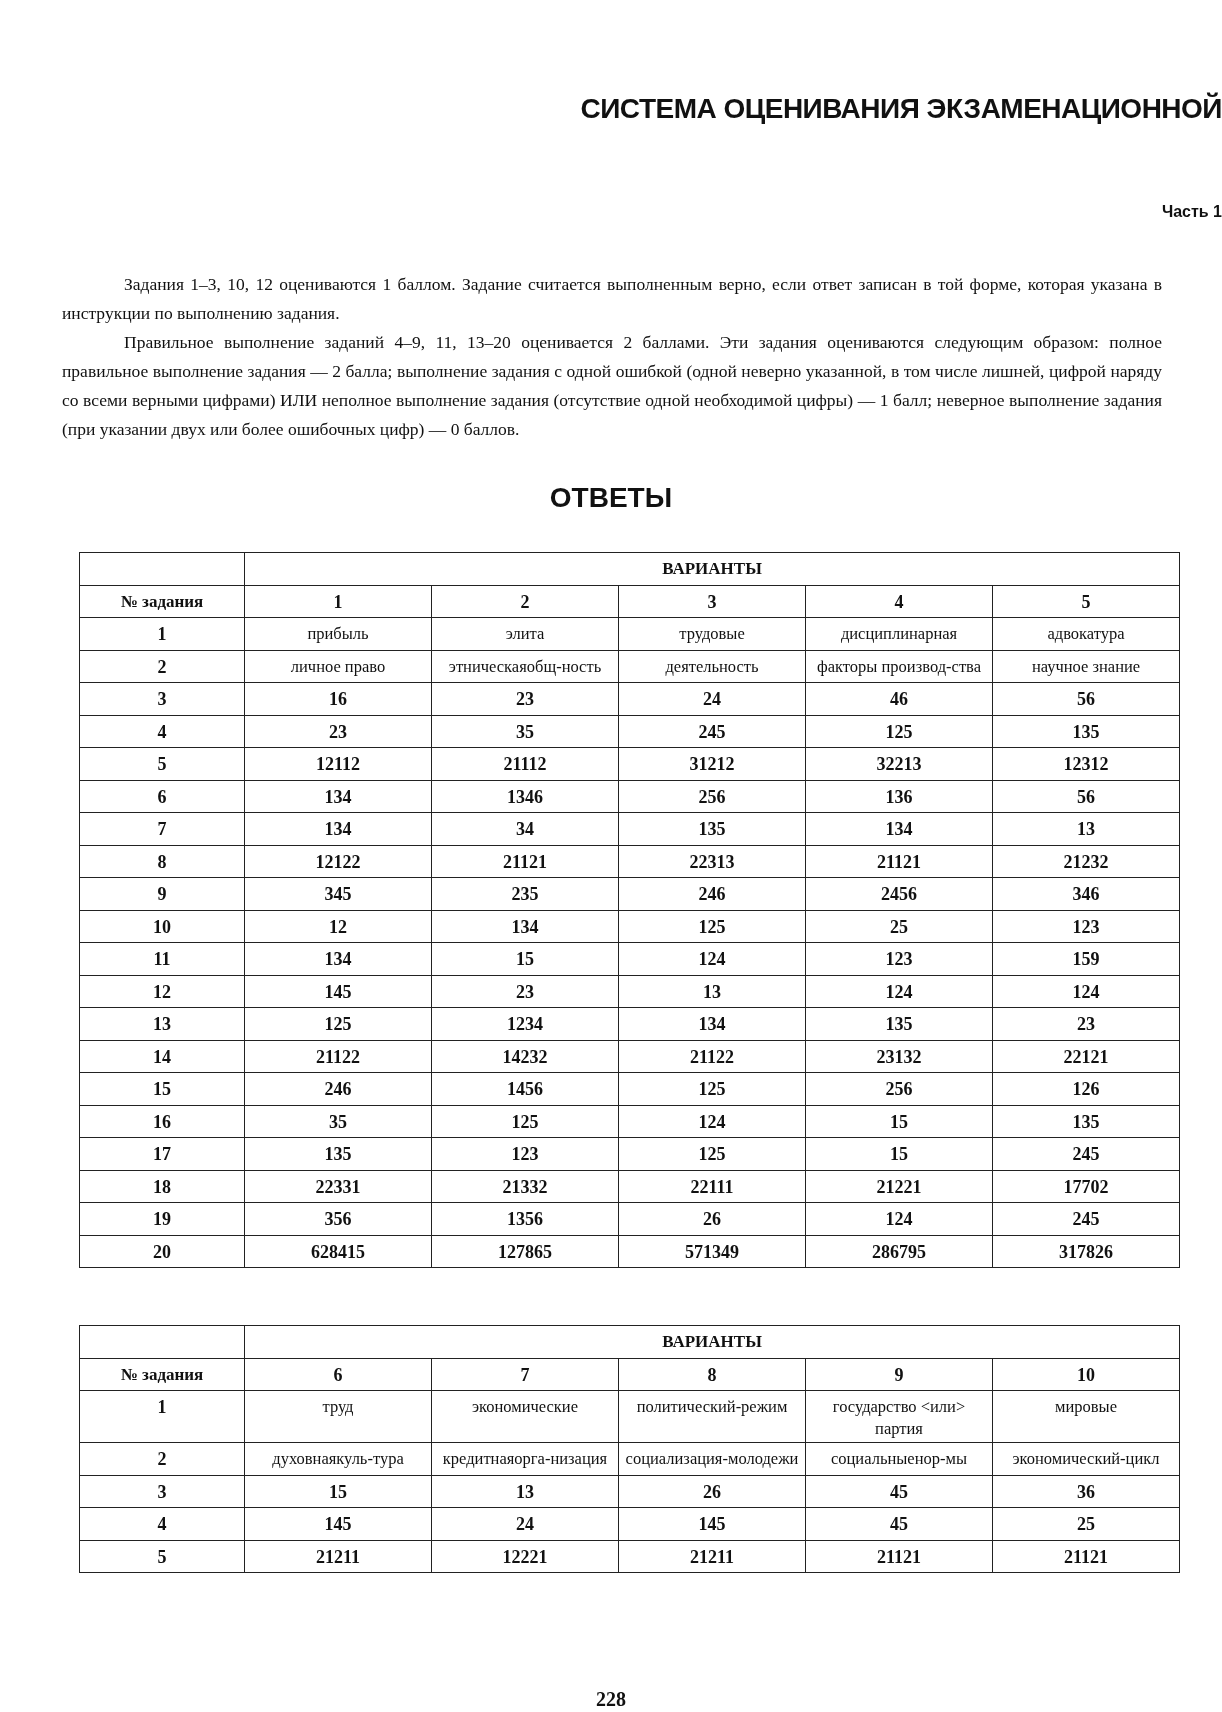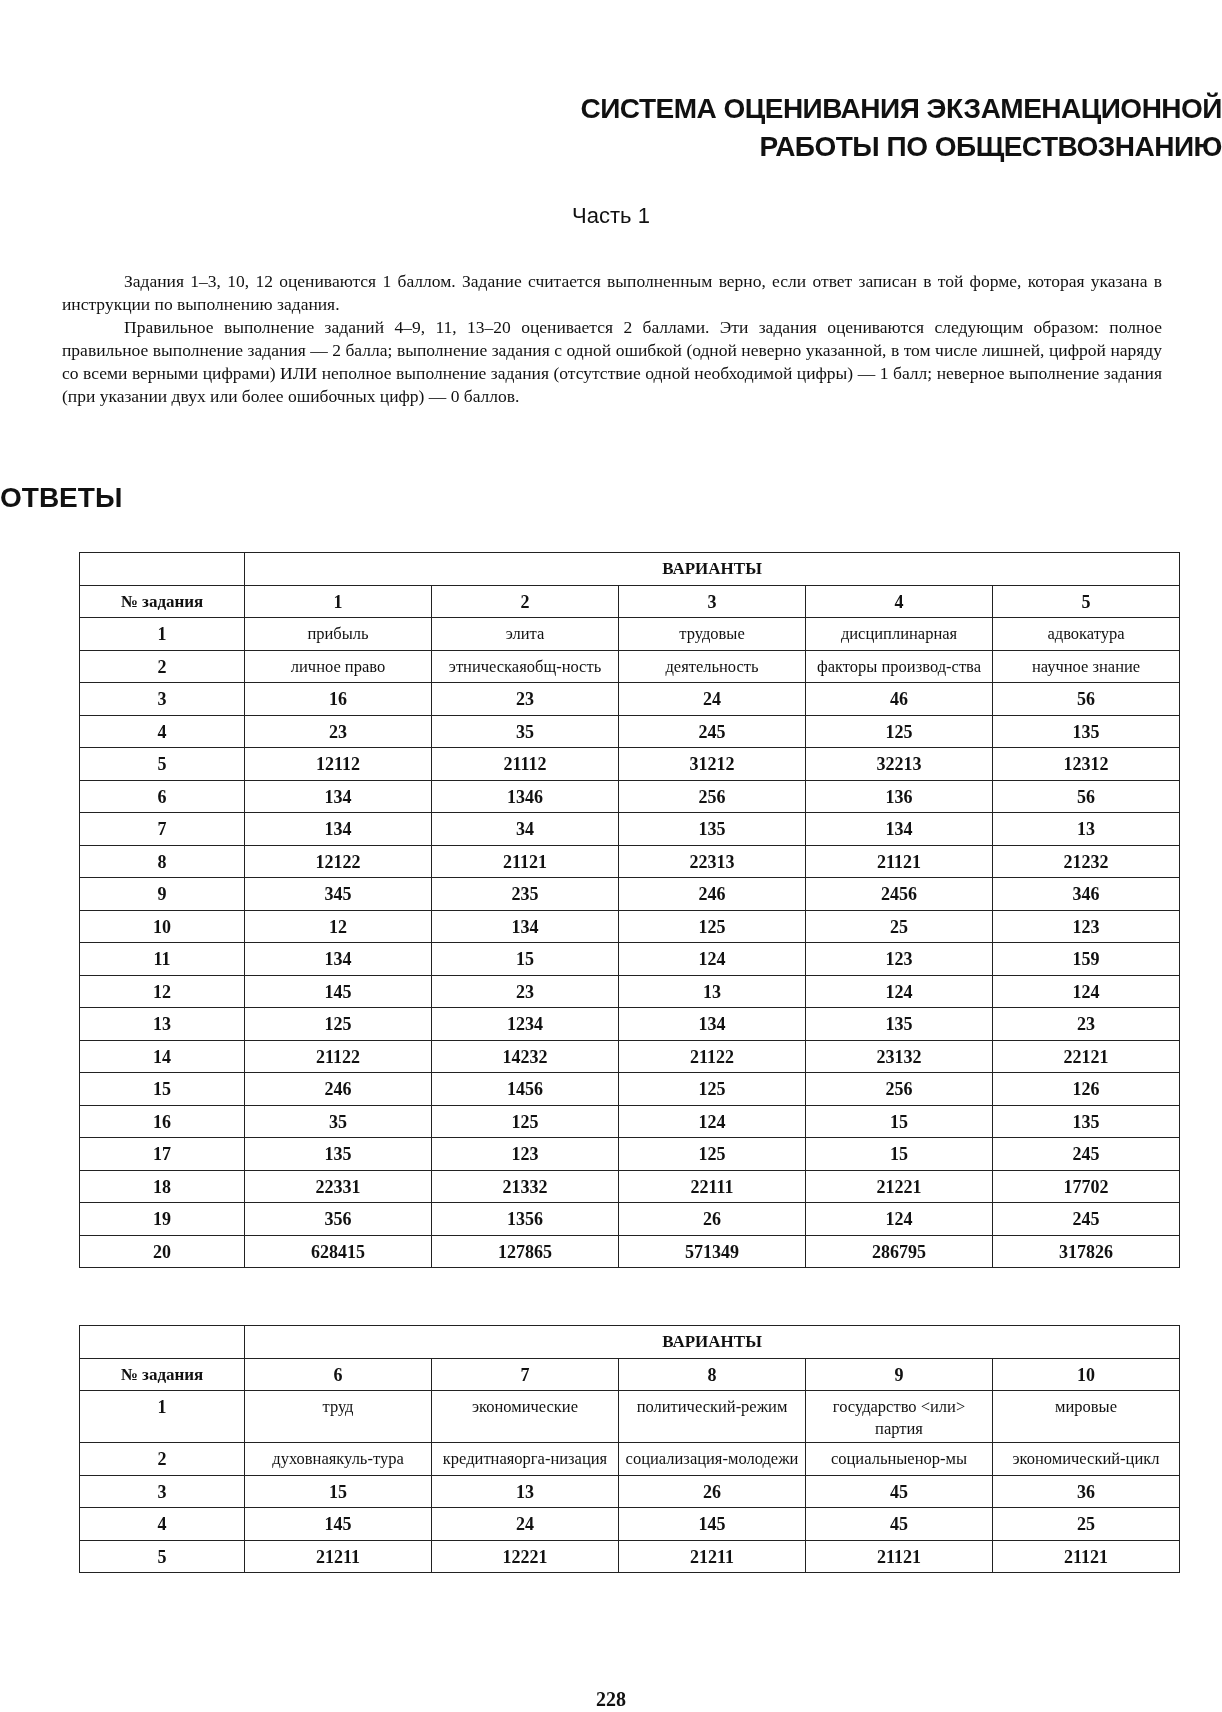--- a/index.html
+++ b/index.html
@@ -7,31 +7,31 @@
       width: 1222px; height: 1712px; position: relative; overflow: hidden;
       font-family: "Liberation Serif", "DejaVu Serif", serif; color: #111;
     }
     .title {
       position: absolute; left: 0; width: 1222px; top: 90px;
       text-align: right; font-family: "Liberation Sans", "DejaVu Sans", sans-serif;
       font-weight: bold; font-size: 28px; line-height: 38px; letter-spacing: -0.5px;
     }
     .part {
       position: absolute; left: 0; width: 1222px; top: 203px;
-      text-align: center; font-family: "Liberation Sans", "DejaVu Sans", sans-serif;
-      font-weight: normal; font-size: 22px;
+      text-align: right; font-family: "Liberation Sans", "DejaVu Sans", sans-serif;
+      font-weight: bold; font-size: 16px;
     }
     .intro {
       position: absolute; left: 62px; width: 1100px; top: 270px;
-      font-size: 17.5px; line-height: 23px; text-align: justify;
+      font-size: 17.5px; line-height: 29px; text-align: justify;
     }
     .intro p { margin: 0; text-indent: 62px; }
     .answers-heading {
       position: absolute; left: 0; width: 1222px; top: 482px;
-      text-align: left; font-family: "Liberation Sans", "DejaVu Sans", sans-serif;
+      text-align: center; font-family: "Liberation Sans", "DejaVu Sans", sans-serif;
       font-weight: bold; font-size: 28px;
     }
     table.ans {
       position: absolute; left: 62px; width: 1101px;
       border-collapse: collapse; table-layout: fixed;
       font-size: 17px;
       margin-left: 17px;
     }
     table.ans td {
       border: 1.5px solid #222; text-align: center; vertical-align: top;
@@ -47,21 +47,20 @@
     .page-num {
       position: absolute; left: 0; width: 1222px; top: 1688px;
       text-align: center; font-size: 20px; font-weight: bold;
     }
   </style>
 </head>
 <body>
 
 <div class="title">
   <div>СИСТЕМА ОЦЕНИВАНИЯ ЭКЗАМЕНАЦИОННОЙ</div>
-  <div>РАБОТЫ ПО ОБЩЕСТВОЗНАНИЮ</div>
 </div>
 
 <div class="part">Часть 1</div>
 
 <div class="intro">
   <p>Задания 1–3, 10, 12 оцениваются 1 баллом. Задание считается выполненным верно, если ответ записан в той форме, которая указана в инструкции по выполнению задания.</p>
   <p>Правильное выполнение заданий 4–9, 11, 13–20 оценивается 2 баллами. Эти задания оцениваются следующим образом: полное правильное выполнение задания — 2 балла; выполнение задания с одной ошибкой (одной неверно указанной, в том числе лишней, цифрой наряду со всеми верными цифрами) ИЛИ неполное выполнение задания (отсутствие одной необходимой цифры) — 1 балл; неверное выполнение задания (при указании двух или более ошибочных цифр) — 0 баллов.</p>
 </div>
 
 <div class="answers-heading">ОТВЕТЫ</div>

